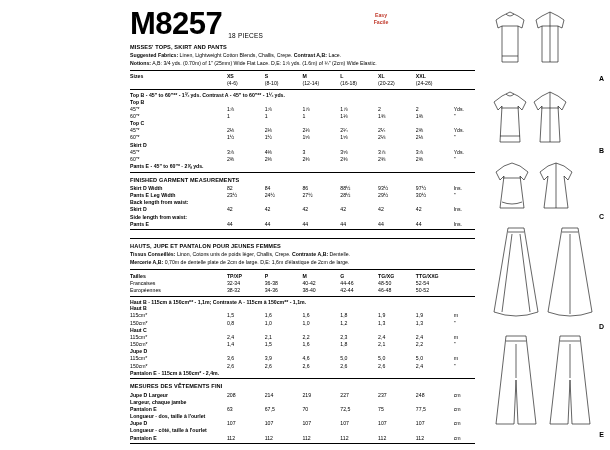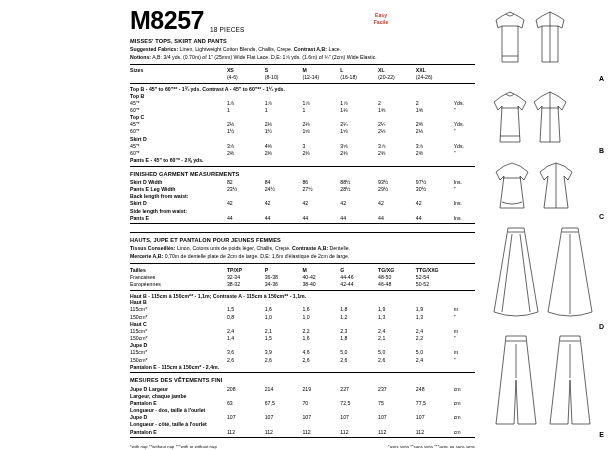--- a/index.html
+++ b/index.html
@@ -11,21 +11,21 @@
     overflow:hidden;
   }
   .page{position:relative;width:610px;height:450px;}
 
   
   .content{
     position:absolute;left:130px;top:8px;width:345px;height:434px;
   }
 
   .pattern-num{
-    font-size:25px;font-weight:bold;letter-spacing:-0.5px;line-height:1;
+    font-size:31px;font-weight:bold;letter-spacing:-0.5px;line-height:1;
     display:inline-block;
   }
   .pieces{
     font-size:6.5px;display:inline-block;margin-left:6px;vertical-align:4px;
     letter-spacing:.2px;
   }
   .titlerow{display:flex;align-items:flex-end;margin-bottom:5px;}
 
   .sectitle{
     font-size:5.6px;font-weight:bold;margin:4px 0 1.5px 0;letter-spacing:.15px;

